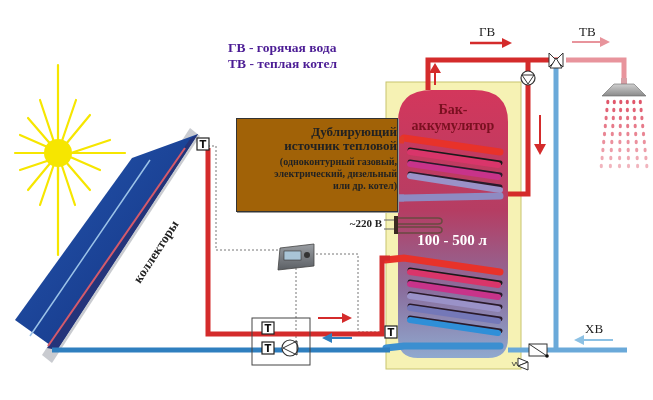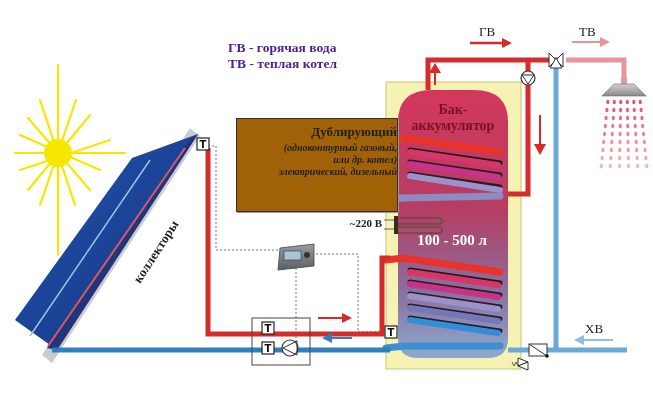--- a/index.html
+++ b/index.html
@@ -1,21 +1,21 @@
 <!DOCTYPE html>
 <html><head>
 <meta charset="utf-8">
 <style>
   html,body{margin:0;padding:0;background:#ffffff;}
   body{width:653px;height:400px;overflow:hidden;position:relative;font-family:"DejaVu Serif","Liberation Serif",serif;}
   #stage{position:absolute;left:0;top:0;width:653px;height:400px;}
   .legend{position:absolute;left:228px;top:40px;font-family:"Liberation Serif","DejaVu Serif",serif;font-weight:bold;font-size:13.5px;line-height:16px;color:#4c1d95;}
   .srcbox{position:absolute;left:224px;top:118px;width:160px;height:92px;border:1px solid #333;background:#a16207;text-align:right;font-family:"Liberation Serif","DejaVu Serif",serif;color:#222;box-shadow:1px 1px 0 #999;margin-left:12px;}
   .srcbox .t{font-weight:bold;font-size:13px;line-height:14px;margin-top:6px;}
-  .srcbox .s{font-weight:bold;font-size:10px;line-height:12px;margin-top:3px;font-style:italic;}
+  .srcbox .s{font-weight:bold;font-size:10px;line-height:12px;margin-top:3px;}
 </style>
 </head>
 <body>
 
 <svg id="stage" width="653" height="400" viewBox="0 0 653 400" xmlns="http://www.w3.org/2000/svg">
   <defs>
     <linearGradient id="tankGrad" x1="0" y1="0" x2="0" y2="1">
       <stop offset="0" stop-color="#d3375c"></stop>
       <stop offset="0.45" stop-color="#b53d63"></stop>
       <stop offset="0.75" stop-color="#8a6f9e"></stop>
@@ -277,19 +277,20 @@
 </svg>
 
 <div class="legend">
   <div>ГВ - горячая вода</div>
   <div>ТВ - теплая котел</div>
 </div>
 
 <div class="srcbox">
   <div class="t">
     <div>Дублирующий</div>
+    <div>источник тепловой</div>
   </div>
   <div class="s">
     <div>(одноконтурный газовый,</div>
+    <div>электрический, дизельный</div>
     <div>или др. котел)</div>
-    <div>электрический, дизельный</div>
   </div>
 </div>
 
 </body></html>

